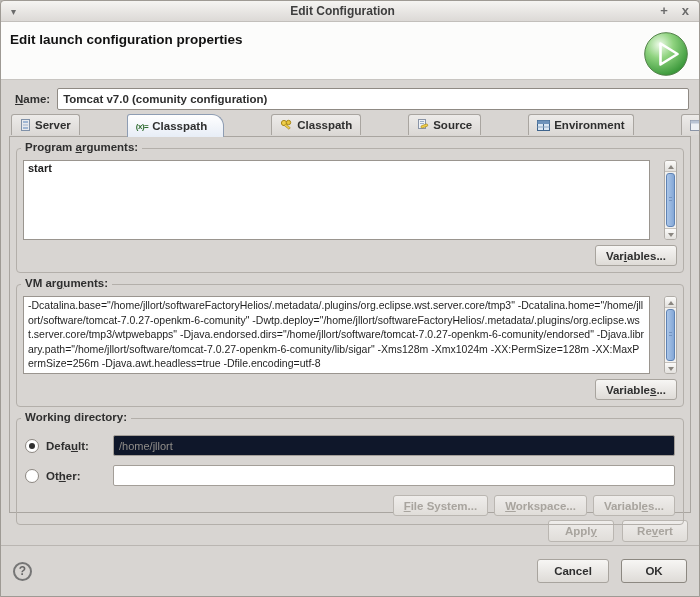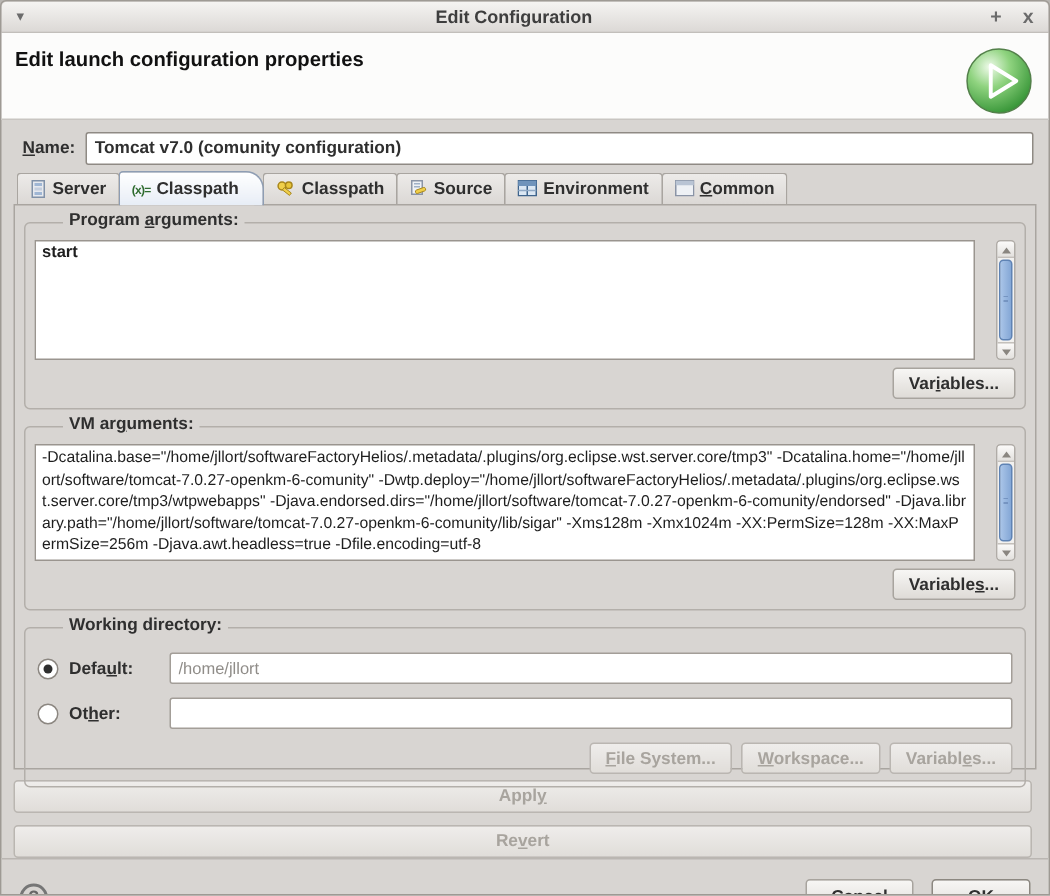--- a/index.html
+++ b/index.html
@@ -20,34 +20,34 @@
   .header-title{font-size:13.5px;font-weight:700;color:#111;padding-top:2px;}
   .header-spacer{flex:1;}
   .run-icon{width:46px;height:46px;margin-top:1px;}
   
   .content{flex:1;display:flex;flex-direction:column;padding:0 8px;}
   .name-row{display:flex;align-items:center;margin:7px 2px 4px 6px;height:23px;gap:7px;}
   .name-row label{font-size:11.5px;font-weight:600;color:#2f2f2f;}
   .name-row input{flex:1;height:22px;border:1px solid #8f8a84;border-radius:2px;background:#fff;
                   font-family:"Liberation Sans",sans-serif;font-size:11.5px;font-weight:700;color:#2f2f2f;padding:0 5px;}
   
-  .tabbar{display:flex;align-items:center;position:relative;z-index:2;padding-left:2px;}
+  .tabbar{display:flex;align-items:flex-start;position:relative;z-index:2;padding-left:2px;gap:48px;}
   .tab{height:21px;display:flex;align-items:center;gap:4px;padding:0 8px;
        background:linear-gradient(#edebe9,#dbd8d5);border:1px solid #a9a5a0;border-bottom:none;
        border-radius:3px 3px 0 0;margin-right:-1px;font-size:11.5px;font-weight:600;color:#2f2f2f;cursor:default;}
   .tab.selected{height:23px;margin-bottom:-1px;background:linear-gradient(#ffffff,#e7edf6);
                 border:1px solid #8e9db3;border-bottom:none;border-radius:3px 12px 0 0;padding:0 16px 0 8px;z-index:3;}
   .tab .ticon{display:inline-flex;align-items:center;}
   .args-glyph{font-size:8px;font-weight:700;color:#2e6b2e;letter-spacing:-0.5px;}
   
   .tabpanel{height:377px;flex:0 0 377px;border:1px solid #a9a5a0;background:#d8d5d2;z-index:1;
             padding:6px 5px 6px 5px;display:flex;flex-direction:column;}
   .group{position:relative;border:1px solid #b3afaa;border-radius:4px;margin:5px 1px 0 1px;
          padding:11px 6px 6px 6px;}
-  .group-label{position:absolute;top:-8px;left:25px;background:#d8d5d2;padding:0 4px;
+  .group-label{position:absolute;top:-8px;left:4px;background:#d8d5d2;padding:0 4px;
                font-size:11.5px;font-weight:600;color:#2f2f2f;}
   .textarea-wrap{display:flex;gap:14px;align-items:stretch;}
   .textbox{flex:1;background:#fff;border:1px solid #9a958f;padding:1px 4px;overflow:hidden;
            font-size:11px;color:#1e1e1e;}
   .textbox.program{height:80px;font-weight:600;}
   .textbox.vm{height:78px;font-size:10.5px;line-height:14.5px;overflow-wrap:anywhere;word-break:break-all;}
   
   .vscroll{width:13px;border:1px solid #b0aca7;border-radius:3px;background:#f2f1ef;
            display:flex;flex-direction:column;overflow:hidden;}
   .sb-btn{height:11px;flex:0 0 11px;background:linear-gradient(#fbfaf9,#e3e1de);position:relative;}
@@ -65,24 +65,24 @@
        border:1px solid #a8a49e;border-radius:3px;font-family:"Liberation Sans",sans-serif;
        font-size:11.5px;font-weight:600;color:#2f2f2f;cursor:default;}
   .btn.disabled{color:#a8a49e;background:linear-gradient(#efedeb,#e0ddd9);border-color:#bab6b1;}
   
   .dir-row{display:flex;align-items:center;margin:5px 2px 9px 2px;gap:7px;}
   .radio{width:14px;height:14px;flex:0 0 14px;border:1px solid #8c8781;border-radius:50%;background:#fff;position:relative;}
   .radio.checked::after{content:"";position:absolute;left:3px;top:3px;width:6px;height:6px;border-radius:50%;background:#2f2f2f;}
   .dir-label{width:60px;font-size:11.5px;font-weight:600;color:#2f2f2f;}
   .dir-input{flex:1;height:21px;border:1px solid #a39e98;border-radius:2px;background:#fff;
              font-family:"Liberation Sans",sans-serif;font-size:11px;padding:0 5px;color:#2f2f2f;}
-  .dir-input.disabled{background:#ffffff;color:#908d89;}
+  .dir-input.disabled{background:#0f172a;color:#908d89;}
   .dir-buttons{display:flex;justify-content:flex-end;gap:6px;margin:2px 2px 2px 0;}
   
-  .apply-row{display:flex;justify-content:flex-end;gap:8px;margin:7px 3px 0 0;flex-direction:column;}
+  .apply-row{display:flex;justify-content:flex-end;gap:8px;margin:7px 3px 0 0;}
   .apply-row .btn{height:22px;min-width:66px;}
   
   .footer{height:51px;flex:0 0 51px;border-top:1px solid #bab6b2;display:flex;align-items:center;
           padding:0 12px;background:#d8d5d2;}
   .help-circle{width:19px;height:19px;border:2px solid #767676;border-radius:50%;color:#676767;
                font-size:12px;font-weight:700;display:flex;align-items:center;justify-content:center;}
   .footer-spacer{flex:1;}
   .footer .btn{height:24px;}
   .btn.cancel{min-width:72px;}
   .btn.ok{min-width:66px;border-color:#8c8881;}

